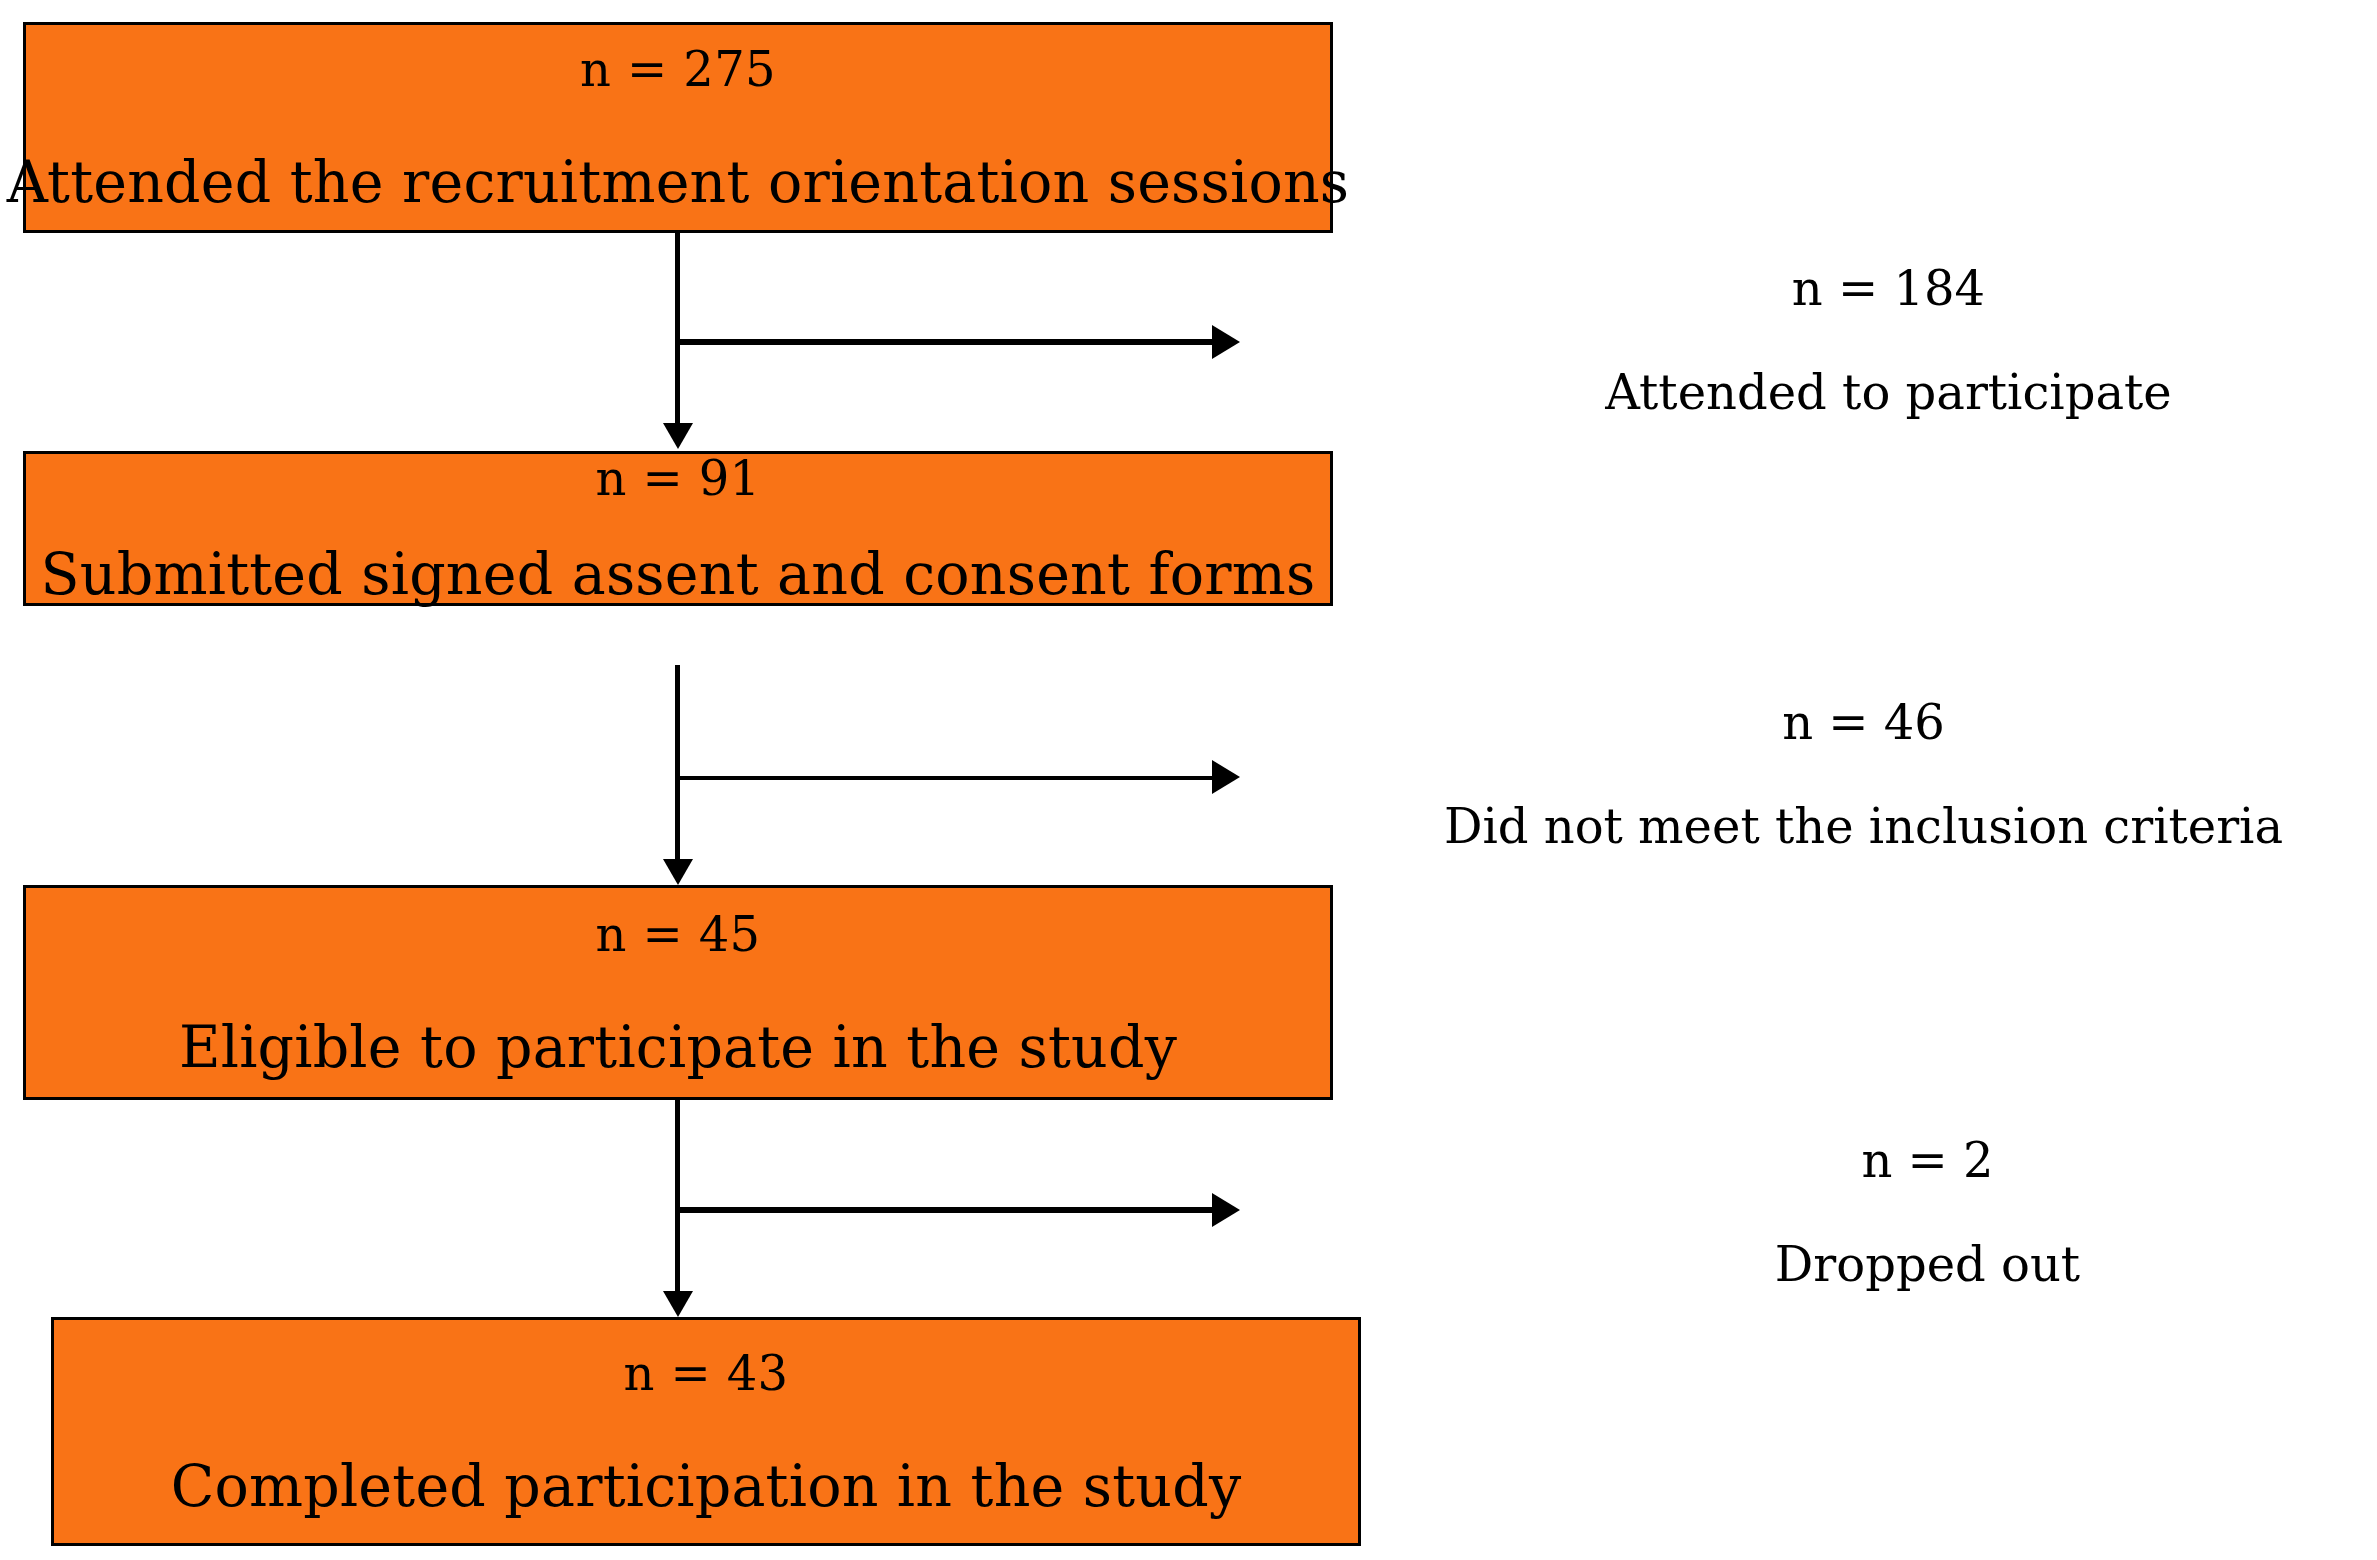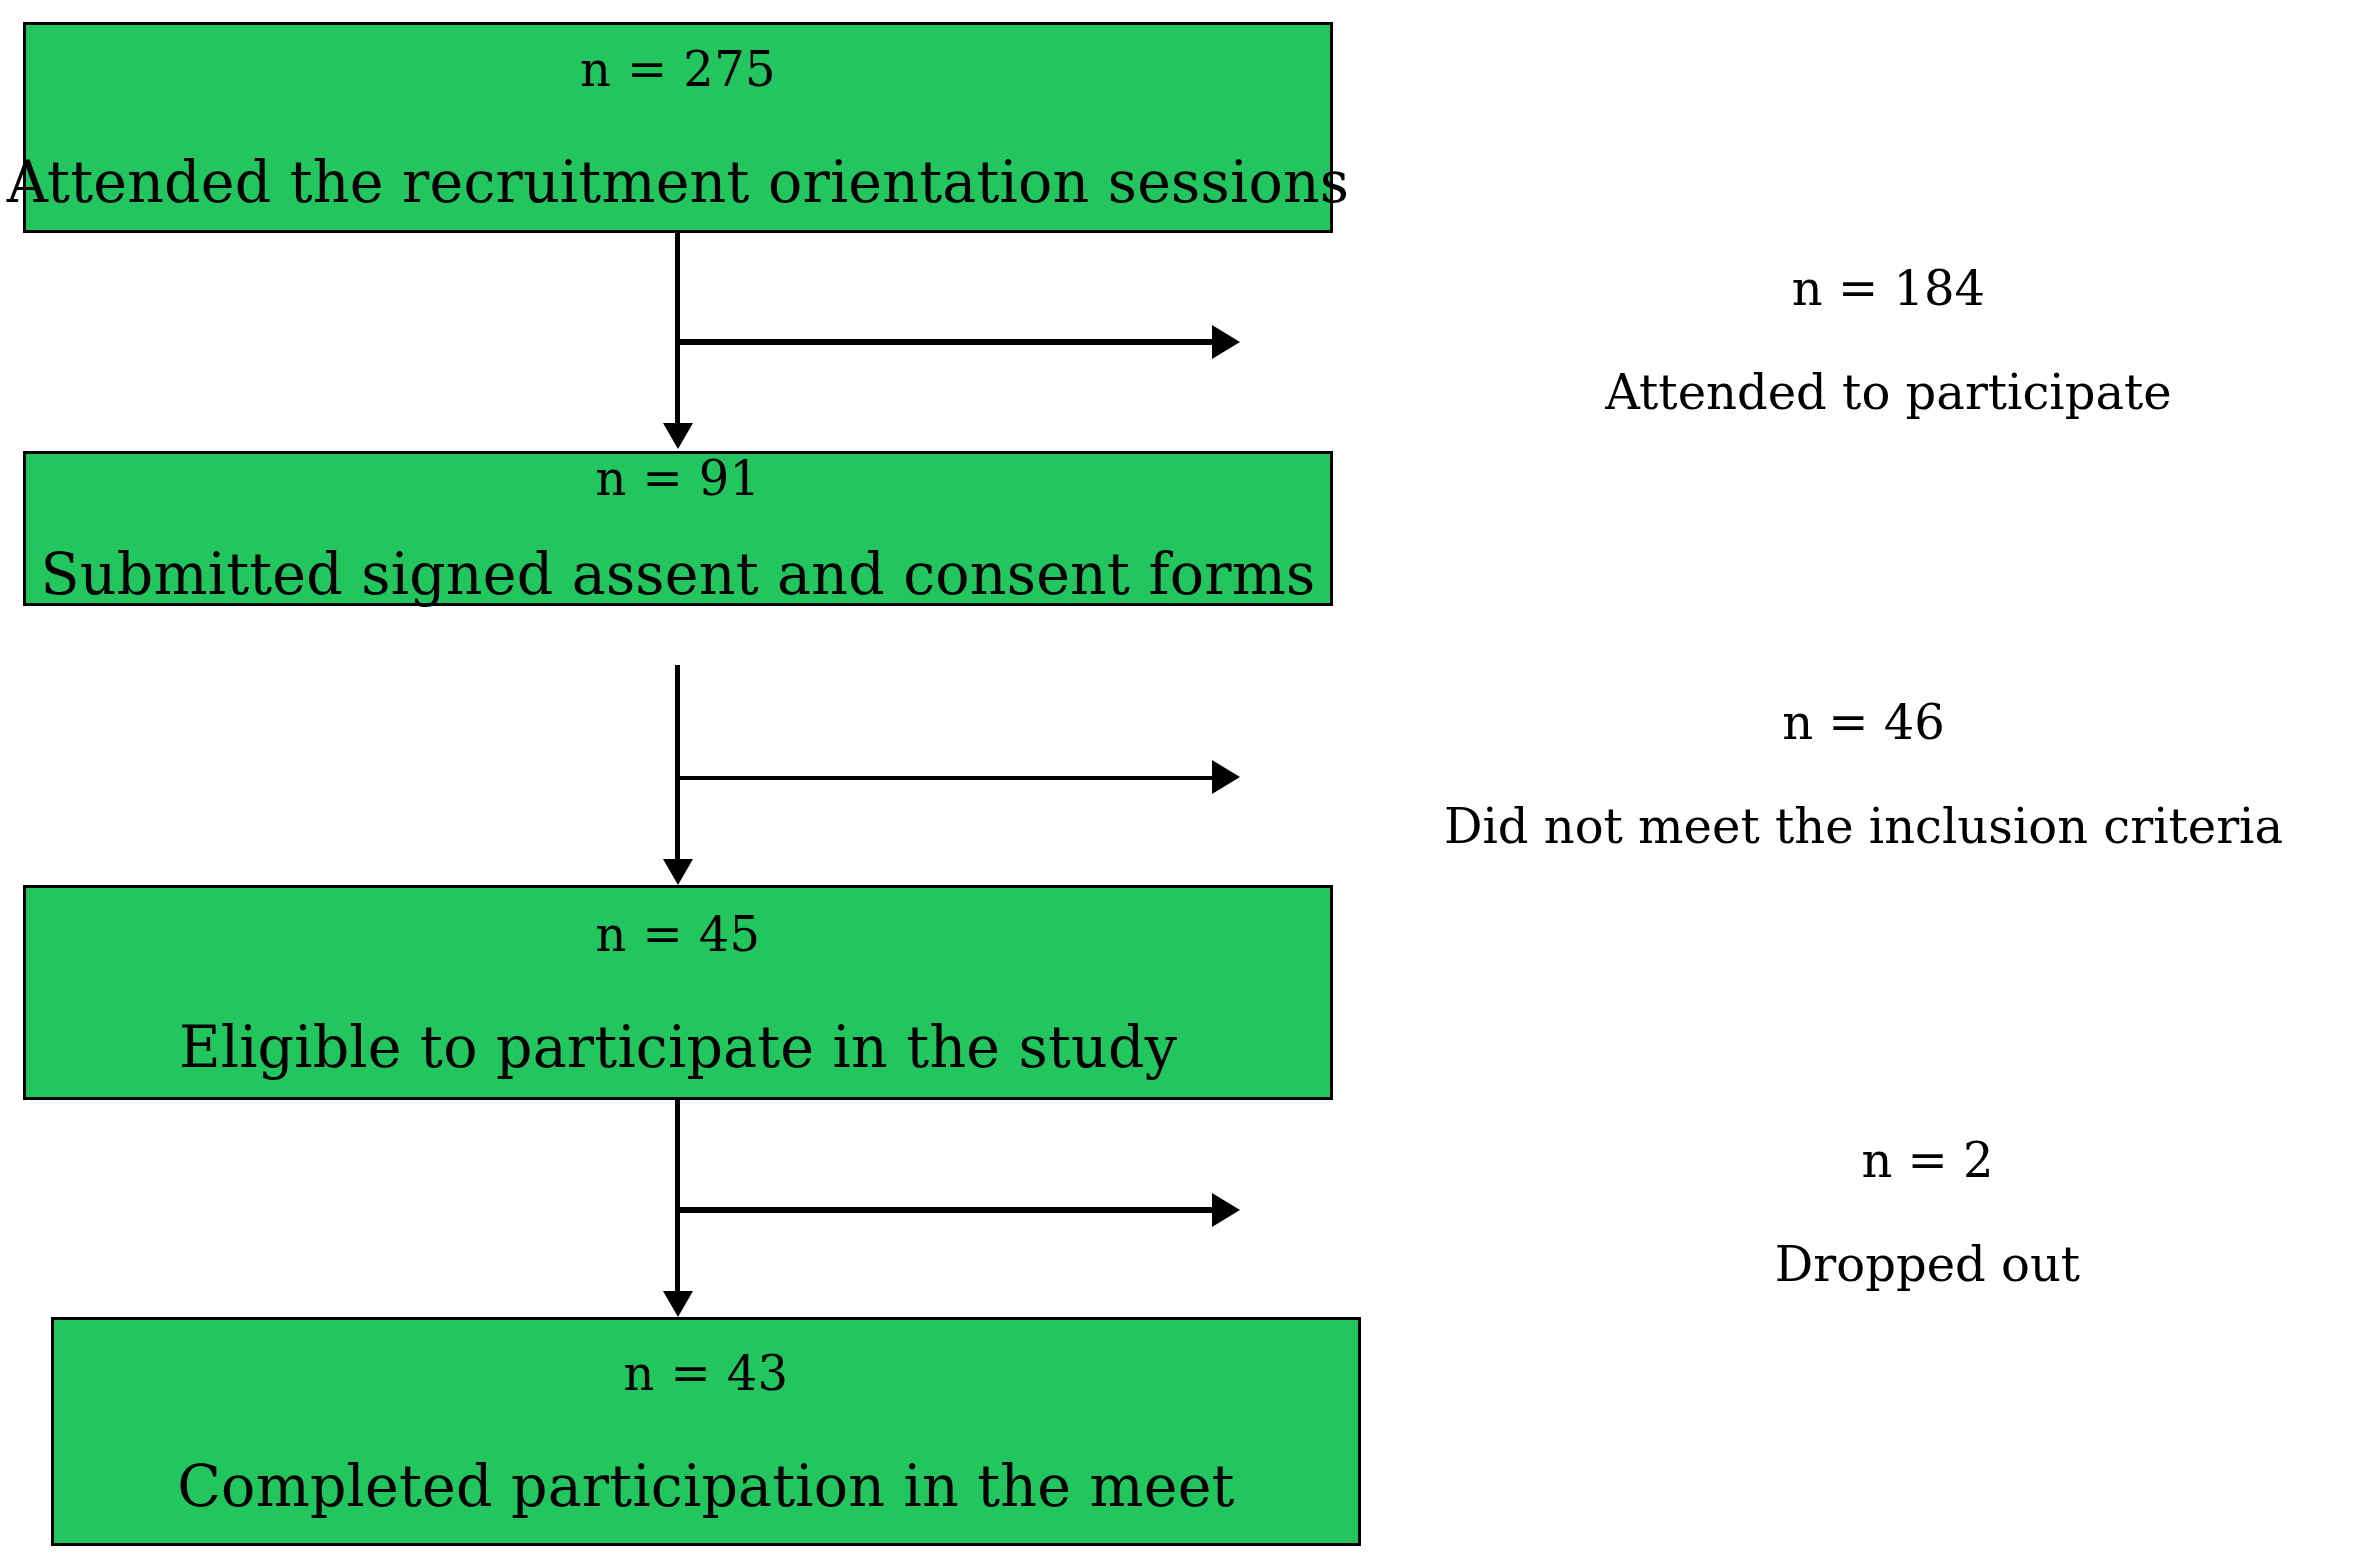--- a/index.html
+++ b/index.html
@@ -18,21 +18,21 @@
     height: 1561px;
     background: #ffffff;
     overflow: hidden;
   }
 
   
   .flow-box {
     position: absolute;
     box-sizing: border-box;
     border: 3.9px solid #000000;
-    background: #22c55e;
+    background: #f97316;
     display: flex;
     flex-direction: column;
     align-items: center;
     justify-content: center;
   }
   .box-count {
     font-size: 48px;
     line-height: 1.0;
     letter-spacing: 0.4px;
     white-space: nowrap;
@@ -148,17 +148,17 @@
 
   <div class="side-label" style="left:1477px; top:1136px; width:901px;">
     <div class="side-count">n = 2</div>
     <div class="gap-2"></div>
     <div class="side-desc">Dropped out</div>
   </div>
 
   <div class="flow-box" style="left:23px; top:1317px; width:1310px; height:229px;margin-left:28px;">
     <div class="box-count">n = 43</div>
     <div class="gap-1"></div>
-    <div class="box-desc">Completed participation in the meet</div>
+    <div class="box-desc">Completed participation in the study</div>
   </div>
 
 </div>
 
 
 </body></html>

